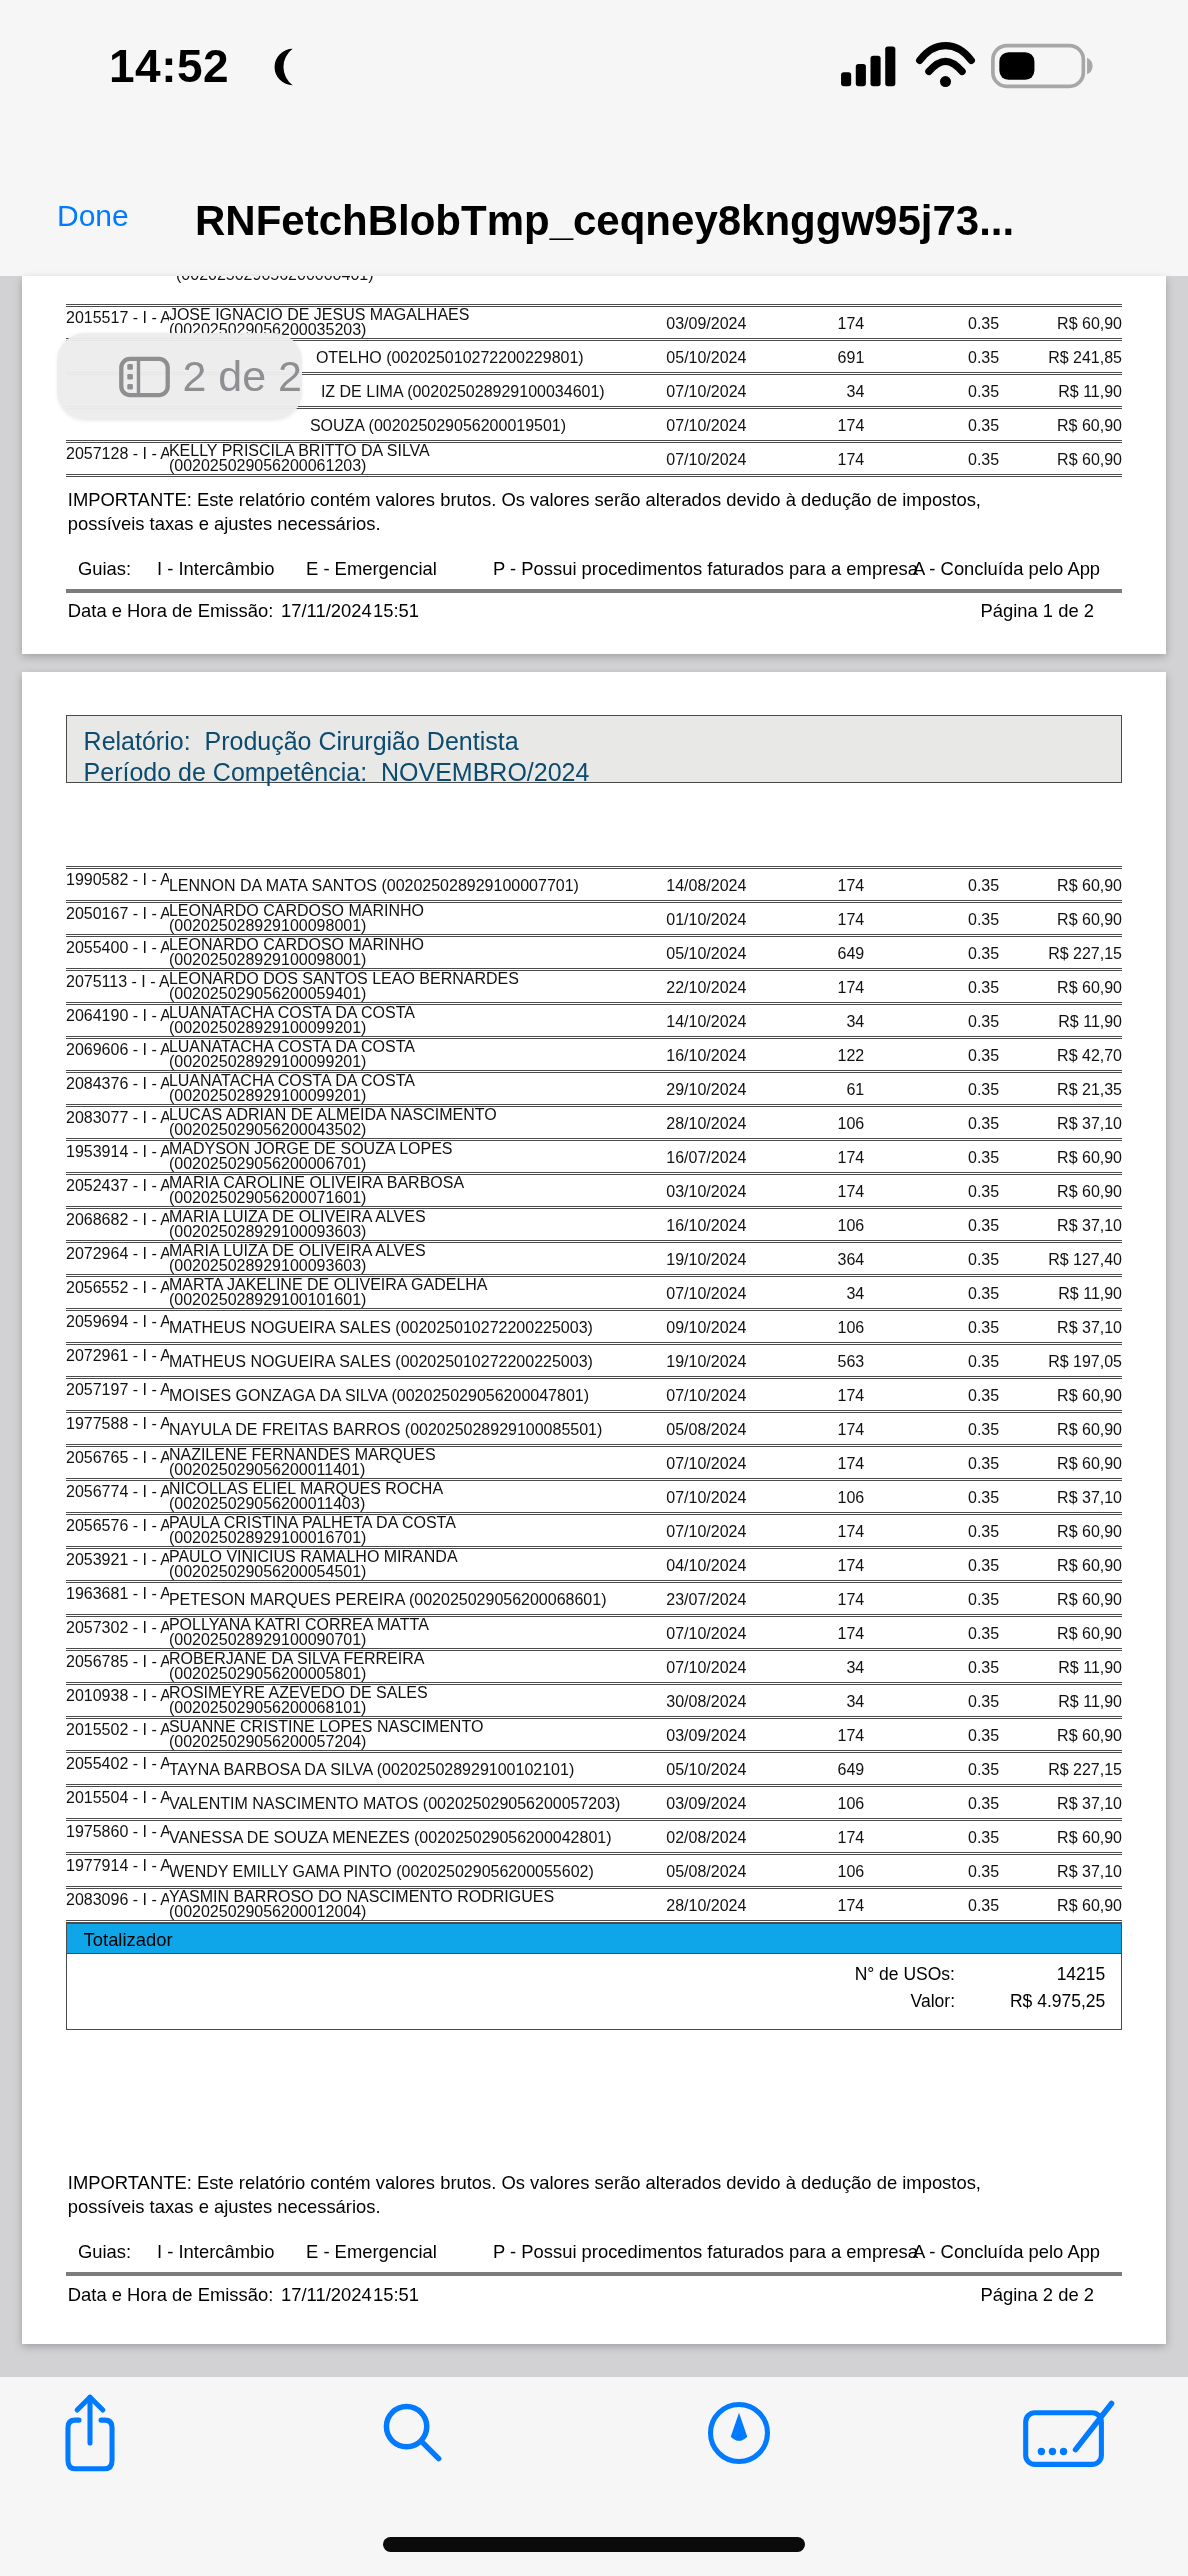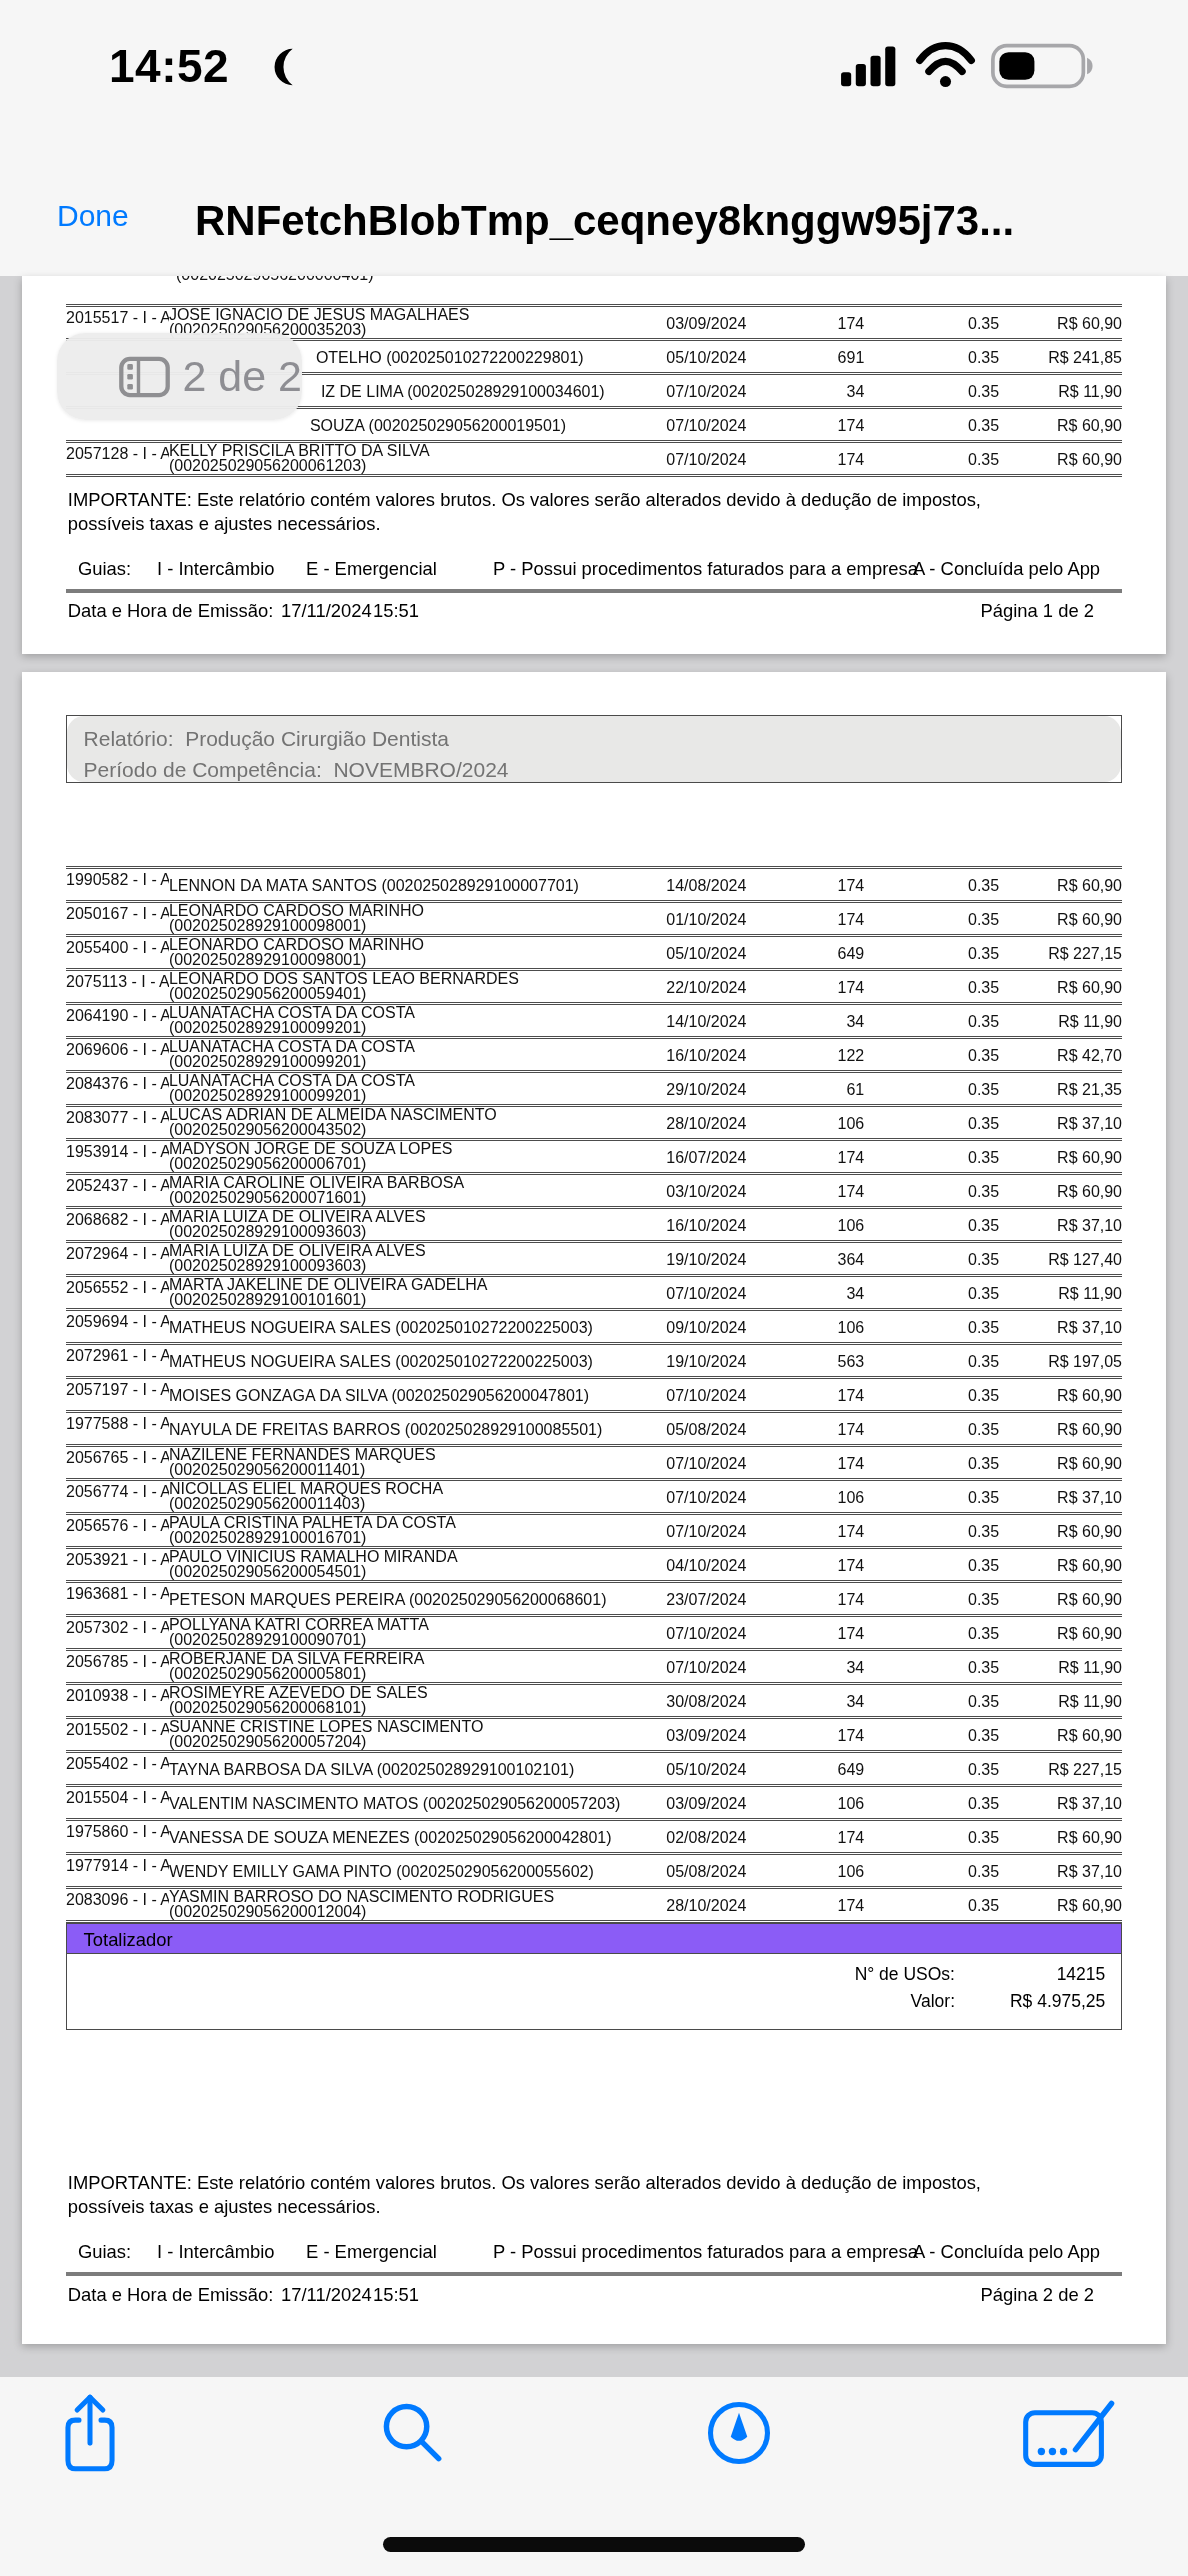--- a/index.html
+++ b/index.html
@@ -54,28 +54,28 @@
   .em-page { position:absolute; right:28px; }
 
   
   .report-box { position:absolute; top:43px; left:0; width:1056px; border:1.8px solid #4a4a4a; }
   .logo-strip { position:relative; height:62px; background:#fff; border-bottom:1.8px solid #4a4a4a; }
   .logo { position:absolute; left:41px; top:3.7px; font-size:42px; letter-spacing:-0.9px; }
   .logo .od { color:#ED7B2D; font-weight:700; }
   .logo .lf { color:#3d3d3d; font-weight:400; }
   .logo .reg { font-size:13px; color:#3d3d3d; vertical-align:super; }
   .tagline { position:absolute; left:147px; top:46px; font-size:11px; color:#8a8a8a; letter-spacing:0.9px; }
-  .report-meta { position:relative; height:66px; background:#e8e8e7; font-size:21px; color:#737373;border-radius:17px; }
+  .report-meta { position:relative; height:66px; background:#e8e8e7; font-size:25px; color:#0c4a6e; }
   .meta-1 { position:absolute; left:16.6px; top:11px; }
   .meta-2 { position:absolute; left:16.6px; top:42px; }
   .p2-tbl { position:absolute; top:194px; left:0; width:1056px; }
 
   
   .totbox { position:absolute; top:1251px; left:0; width:1056px; border:1.8px solid #4a4a4a; }
-  .tot-head { height:30px; background:#8b5cf6; border-bottom:1.8px solid #4a4a4a; font-size:18.4px; padding:4.6px 0 0 16.6px; color:#000; }
+  .tot-head { height:30px; background:#0ea5e9; border-bottom:1.8px solid #4a4a4a; font-size:18.4px; padding:4.6px 0 0 16.6px; color:#000; }
   .tot-body { background:#fff; padding:10px 0 11px 0; }
   .tot-row { position:relative; height:27px; font-size:17.5px; color:#000; }
   .tot-label { position:absolute; right:166px; }
   .tot-value { position:absolute; right:15.7px; }
 
   
   .pill { position:absolute; top:57px; left:57px; width:245px; height:87px; border-radius:28px;
           background:rgba(236,236,236,0.97); display:flex; align-items:center; justify-content:flex-end; gap:10px;
           box-shadow:0 0.9px 3.7px rgba(0,0,0,0.08); }
   .pill-text { font-size:43px; color:#8e8e93; font-weight:400; }

